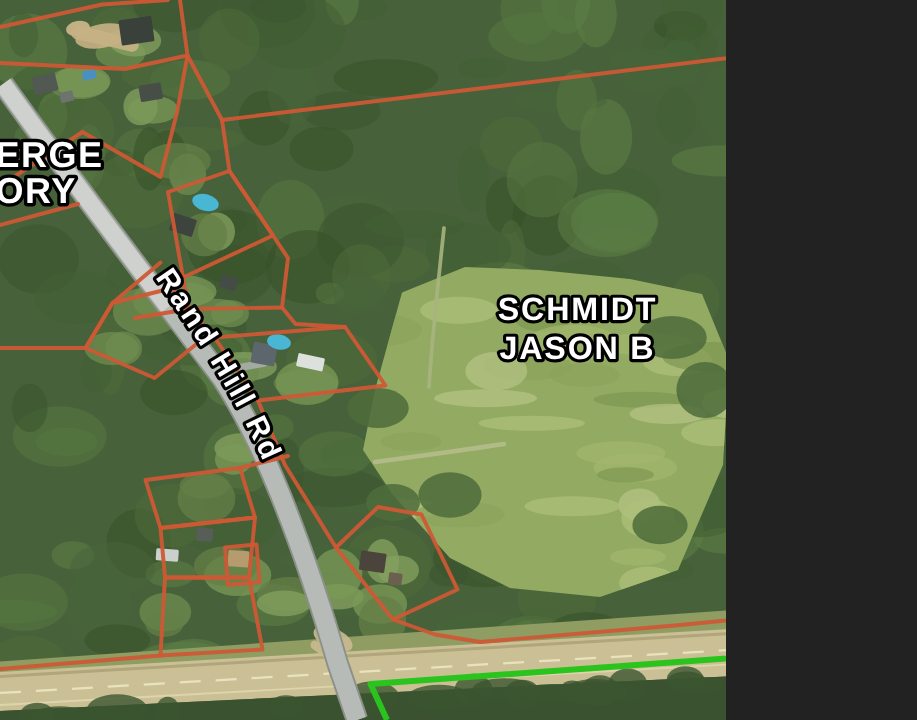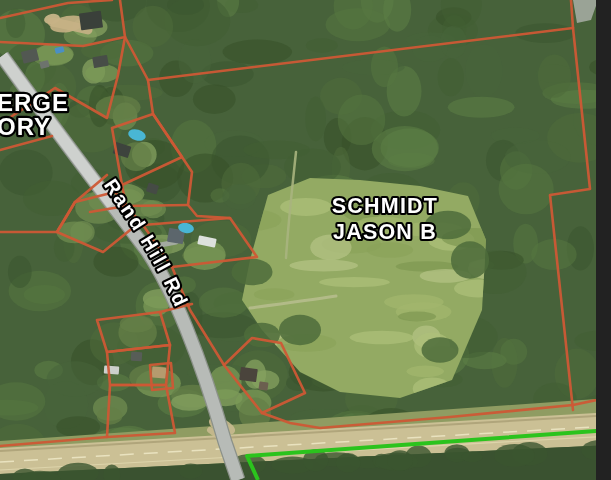--- a/index.html
+++ b/index.html
@@ -1,16 +1,16 @@
 <!DOCTYPE html>
 <html><head>
 <meta charset="utf-8">
 <style>
   html,body{margin:0;padding:0;background:#222;}
-  .viewport{position:relative;width:596px;height:480px;overflow:hidden;}
+  .viewport{position:relative;width:484px;height:480px;overflow:hidden;}
   svg{display:block;width:611px;height:480px;}
   .map-label{
     font-family:"Liberation Sans", sans-serif;
     font-weight:bold;
     fill:#ffffff;
     stroke:#000000;
     stroke-linejoin:round;
     paint-order:stroke fill;
     user-select:none;
   }

